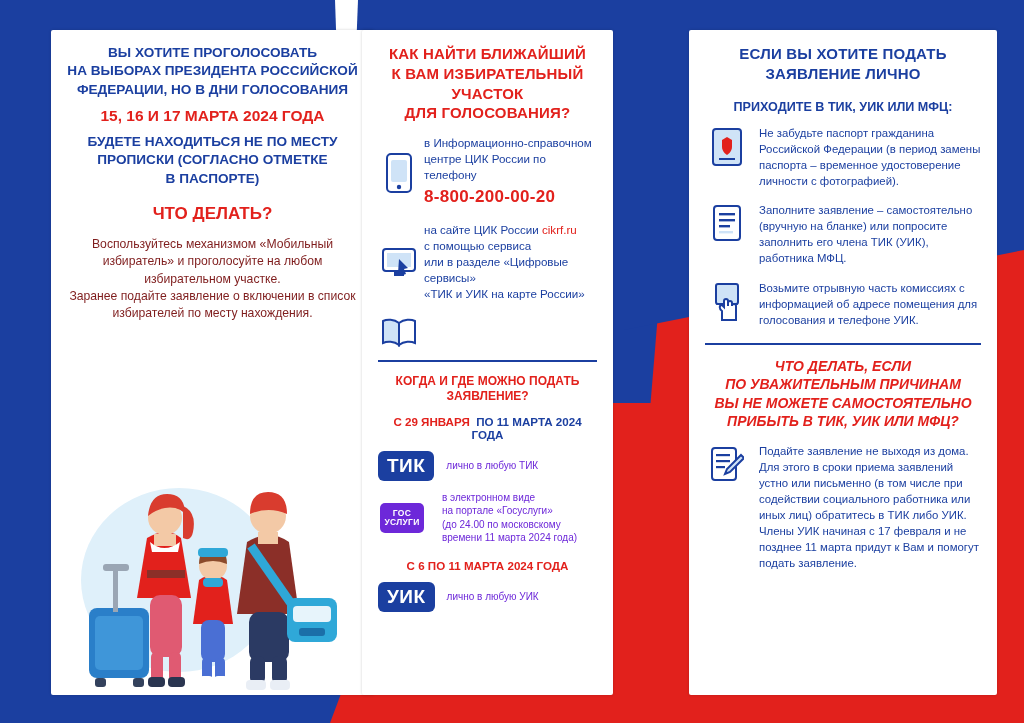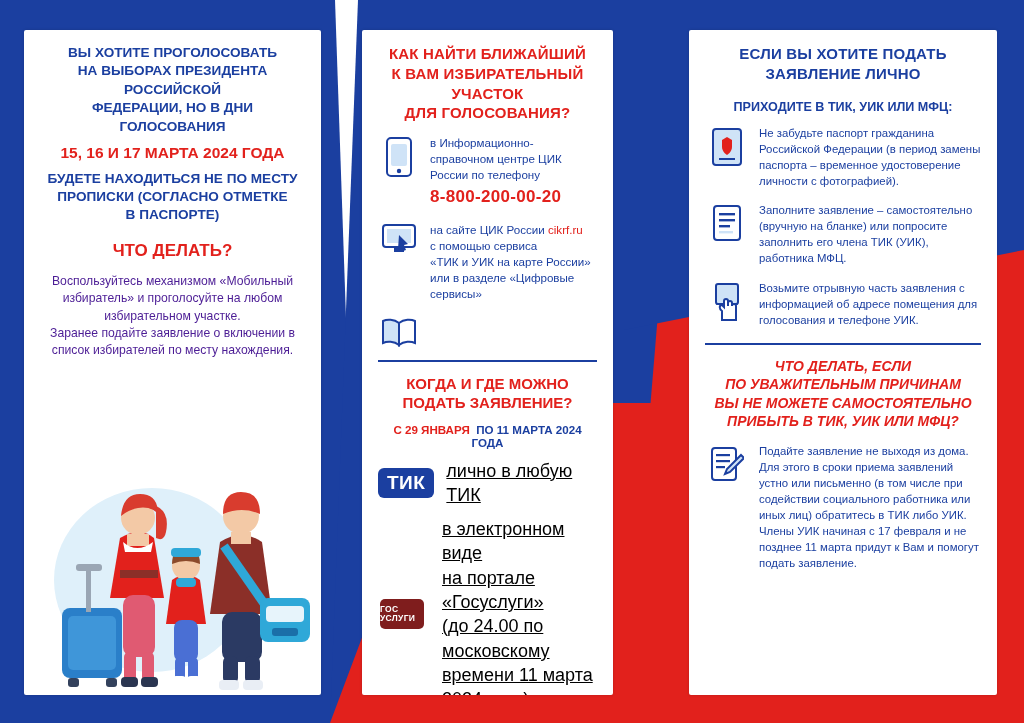--- a/index.html
+++ b/index.html
@@ -35,21 +35,21 @@
     background:#e2211c;
     clip-path:polygon(0 320px, 120px 0, 430px 0, 430px 320px);
   }
 
   
   .panel{
     position:absolute;background:#ffffff;border-radius:2px;
     box-shadow:0 0 3px rgba(0,0,0,.18);
     overflow:hidden;
   }
-  #panel-left{left:24px;top:30px;width:297px;height:665px;}
+  #panel-left{left:51px;top:30px;width:323px;height:665px;}
   #panel-mid{left:362px;top:30px;width:251px;height:665px;}
   #panel-right{left:689px;top:30px;width:308px;height:665px;}
 
   .pad{padding:14px 16px 0 16px;}
 
   h2.hd{
     color:#1b3fa0;font-size:14.5px;line-height:1.32;text-align:center;
     font-weight:bold;margin:0;letter-spacing:.2px;text-transform:uppercase;
   }
   h2.hd-red{color:#e2211c;}
@@ -58,55 +58,55 @@
 
   .lead{
     color:#1b3fa0;font-size:13.6px;line-height:1.36;text-align:center;
     font-weight:bold;margin:0;text-transform:uppercase;
   }
   .whattodo{
     color:#e2211c;font-size:17px;font-weight:bold;text-align:center;
     margin:16px 0 12px 0;text-transform:uppercase;
   }
   .body-blue{
-    color:#4c1d95;font-size:12.2px;line-height:1.42;text-align:center;
+    color:#7f1d1d;font-size:12.2px;line-height:1.42;text-align:center;
     margin:0;
   }
 
   
-  .row{display:flex;gap:10px;align-items:flex-start;margin:0 0 13px 0;}
+  .row{display:flex;gap:4px;align-items:center;margin:0 0 13px 0;}
   .row .ico{flex:0 0 42px;display:flex;align-items:flex-start;justify-content:center;padding-top:2px;}
   .row .txt{flex:1;color:#1b3fa0;font-size:11.6px;line-height:1.38;}
   .phone{color:#e2211c;font-weight:bold;font-size:17px;letter-spacing:.3px;margin-top:2px;}
 
   .divider{height:2px;background:#1b3fa0;margin:10px 16px 12px 16px;}
 
   .sub-red{
-    color:#e2211c;font-size:15px;font-weight:bold;text-align:center;
+    color:#e2211c;font-size:12px;font-weight:bold;text-align:center;
     line-height:1.3;margin:0 0 10px 0;text-transform:uppercase;
   }
   .period{
     color:#e2211c;font-size:11.6px;font-weight:bold;text-align:center;margin:0 0 10px 0;
   }
   .period .b{color:#1b3fa0;}
 
   .opt{display:flex;gap:12px;align-items:center;margin:0 0 10px 0;}
   .opt .badge{flex:0 0 52px;display:flex;align-items:center;justify-content:center;}
-  .opt .otxt{flex:1;color:#000000;font-size:18px;line-height:1.35;text-decoration:underline;}
+  .opt .otxt{flex:1;color:#6d28d9;font-size:10px;line-height:1.35;}
 
   .tag{
     background:#1b3fa0;color:#fff;font-weight:bold;font-size:19px;
     padding:4px 9px;border-radius:6px;letter-spacing:.5px;
   }
 
   .gos{width:48px;text-align:center;}
   .gos .sq{
-    width:44px;height:30px;background:#7f1d1d;border-radius:5px;
+    width:44px;height:30px;background:#6d28d9;border-radius:5px;
     color:#fff;font-size:8.5px;font-weight:bold;line-height:1.08;
-    display:flex;flex-direction:column;align-items:flex-start;justify-content:center;
+    display:flex;flex-direction:column;align-items:center;justify-content:center;
     letter-spacing:.3px;
   }
 
   .mfc{
     width:40px;height:40px;border-radius:7px;background:#1b3fa0;position:relative;
   }
   .mfc:after{
     content:"";position:absolute;left:9px;top:6px;width:22px;height:28px;
     background:#e2211c;
     clip-path:polygon(0 0,100% 0,100% 100%,50% 74%,0 100%);
@@ -232,22 +232,22 @@
         <svg width="34" height="30" viewBox="0 0 34 30">
           <rect x="1" y="1" width="32" height="22" rx="3" fill="none" stroke="#1b3fa0" stroke-width="2"></rect>
           <rect x="5" y="5" width="24" height="14" fill="#cfe3f7"></rect>
           <rect x="12" y="24" width="10" height="4" fill="#1b3fa0"></rect>
           <path d="M17 11 l9 9 -4 1 2 5 -3 1 -2 -5 -3 3z" fill="#1b3fa0"></path>
         </svg>
       </div>
       <div class="txt">
         <span>на сайте ЦИК России </span><span class="bold red">cikrf.ru</span>
         <div>с помощью сервиса</div>
+        <div>или в разделе «Цифровые сервисы»</div>
         <div>«ТИК и УИК на карте России»</div>
-        <div>или в разделе «Цифровые сервисы»</div>
       </div>
     </div>
 
     <div class="row">
       <div class="ico">
         <svg width="36" height="30" viewBox="0 0 36 30">
           <path d="M18 6 C13 2 6 2 2 4 L2 26 C6 24 13 24 18 28z" fill="#cfe3f7" stroke="#1b3fa0" stroke-width="2"></path>
           <path d="M18 6 C23 2 30 2 34 4 L34 26 C30 24 23 24 18 28z" fill="#ffffff" stroke="#1b3fa0" stroke-width="2"></path>
         </svg>
       </div>
@@ -335,21 +335,21 @@
 
     <div class="rrow">
       <div class="ico">
         <svg width="30" height="38" viewBox="0 0 30 38">
           <rect x="4" y="1" width="22" height="20" rx="2" fill="#cfe3f7" stroke="#1b3fa0" stroke-width="2"></rect>
           <path d="M4 21 l22 0" stroke="#1b3fa0" stroke-width="1.6" stroke-dasharray="3 2"></path>
           <path d="M10 37 l0 -9 c-3 -2 -3 -6 0 -6 l2 2 0 -6 a2 2 0 0 1 4 0 l0 5 0 -3 a2 2 0 0 1 4 0 l0 3 a2 2 0 0 1 4 0 l0 14z" fill="#ffffff" stroke="#1b3fa0" stroke-width="2"></path>
         </svg>
       </div>
       <div class="txt">
-        <span class="bold">Возьмите отрывную часть заявления</span><span> с информацией об адресе помещения для голосования и телефоне УИК.</span>
+        <span class="bold">Возьмите отрывную часть комиссиях</span><span> с информацией об адресе помещения для голосования и телефоне УИК.</span>
       </div>
     </div>
   </div>
 
   <div class="divider"></div>
 
   <div class="pad" style="padding-top:0;">
     <h3 class="sub-red" style="white-space:pre-line;font-size:14px;font-style:italic;">ЧТО ДЕЛАТЬ, ЕСЛИ
 ПО УВАЖИТЕЛЬНЫМ ПРИЧИНАМ
 ВЫ НЕ МОЖЕТЕ САМОСТОЯТЕЛЬНО

